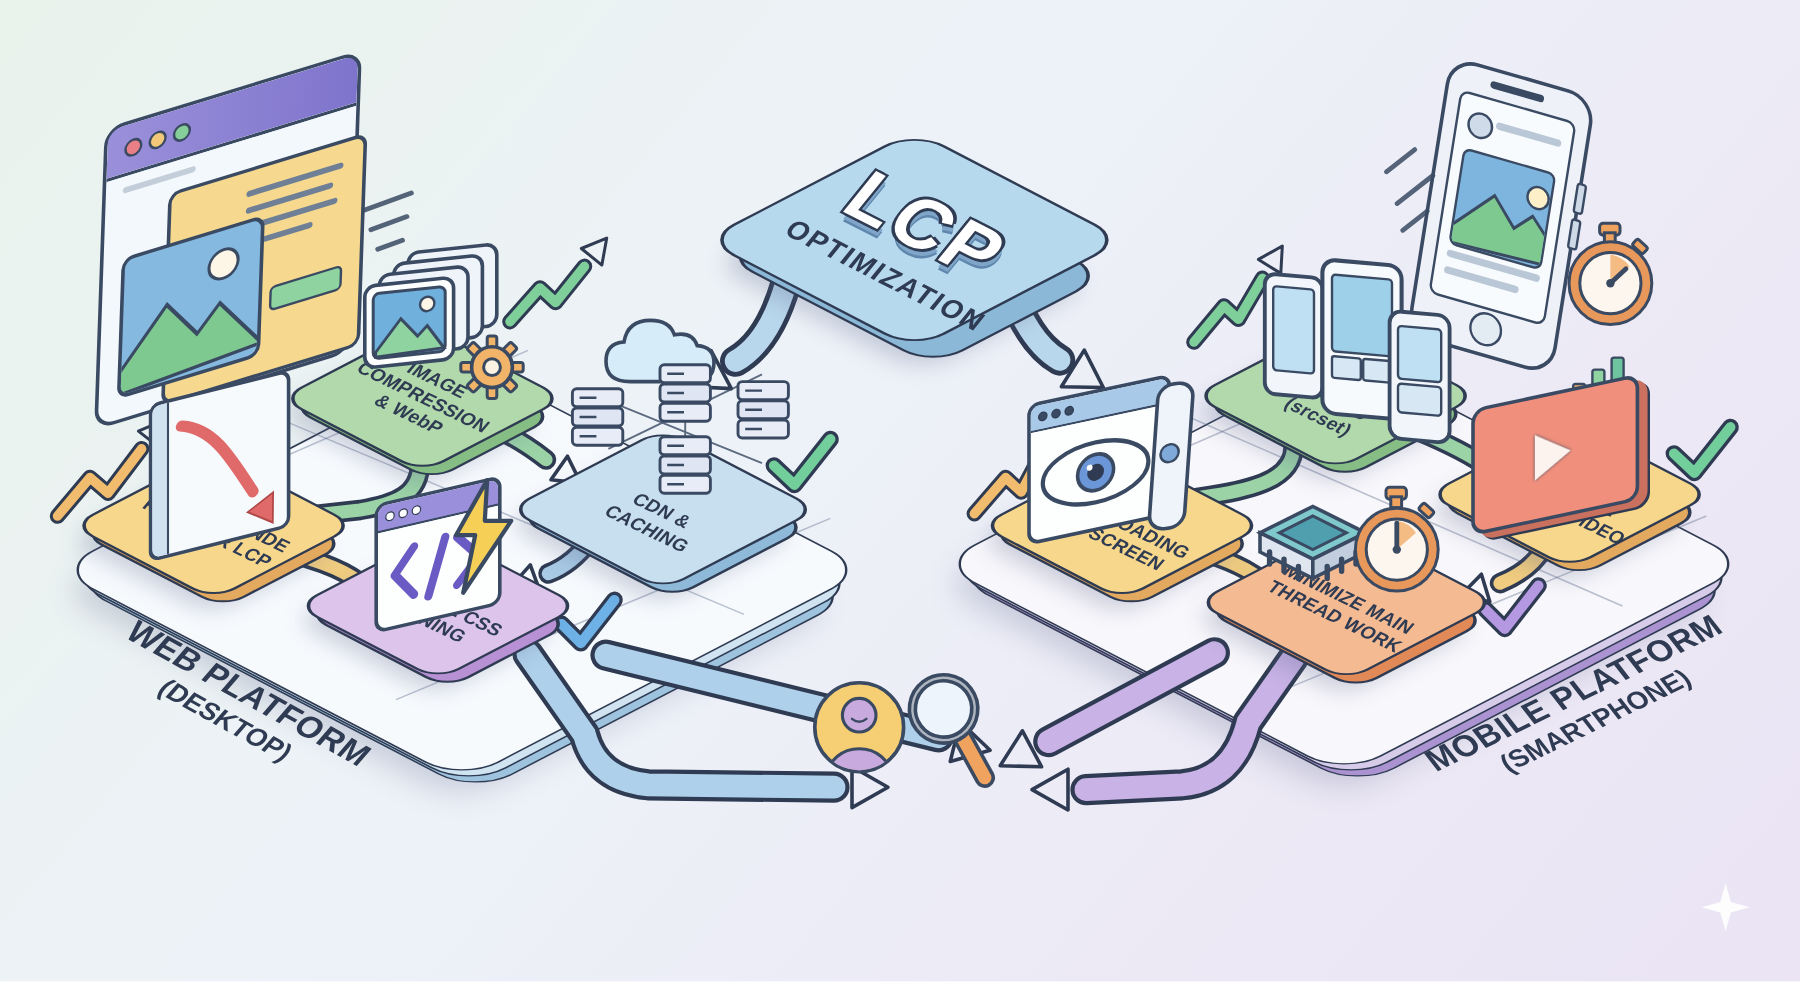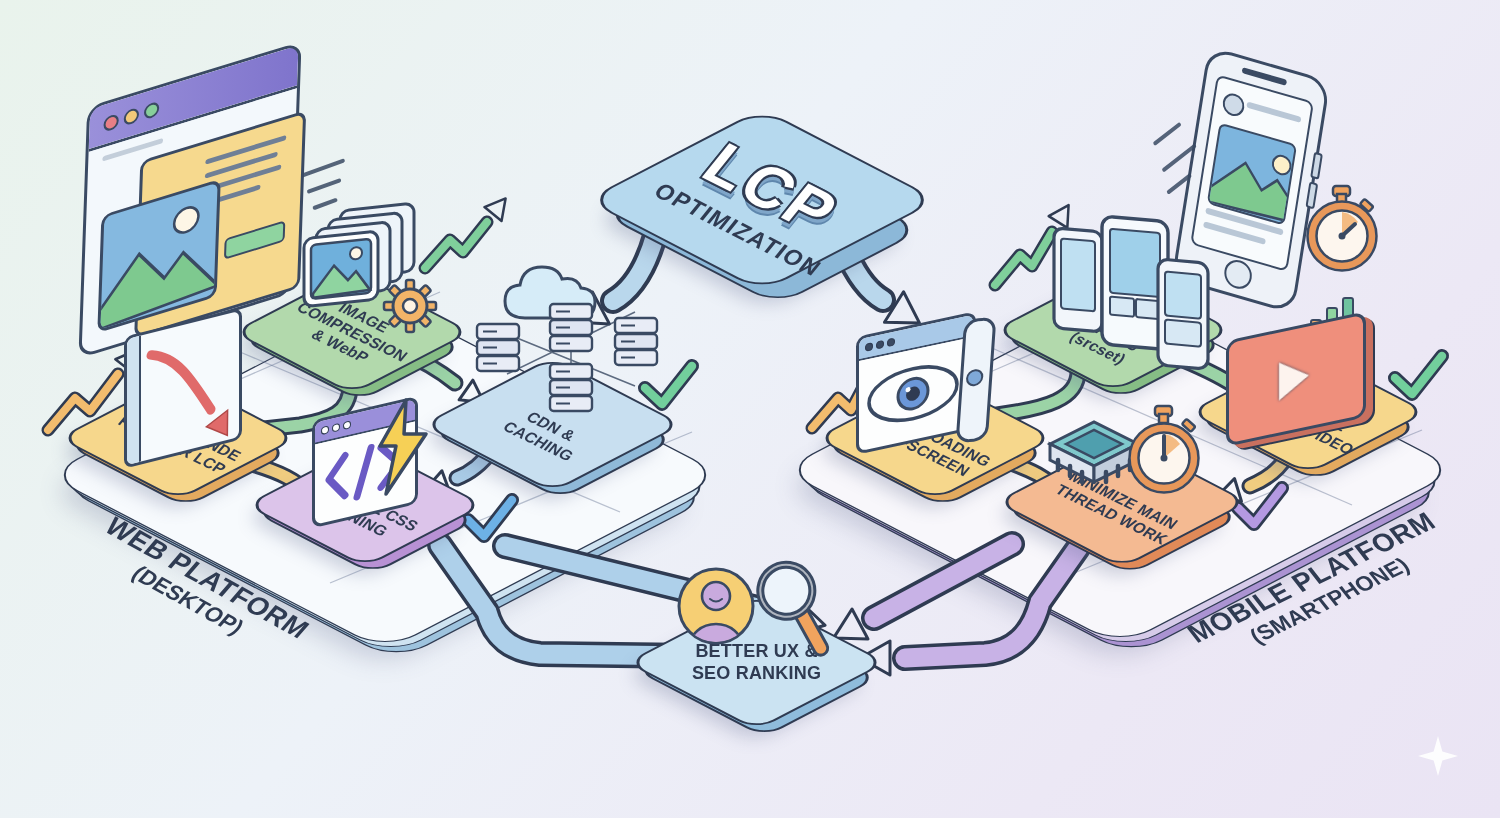--- a/index.html
+++ b/index.html
@@ -298,26 +298,20 @@
     <div class="label" style="padding-top:14px">MINIMIZE MAIN
 THREAD WORK</div>
   </div>
   <div class="iso" style="--s:170px;left:1223px;top:327px;--top:#f6d78c;--side:#e3aa5f;">
     <div class="face side"></div>
       <div class="face top"></div>
     <div class="label" style="padding-top:14px">ADAPTIVE
 BITRATE VIDEO</div>
   </div>
 
-  <div class="iso flat" style="--s:185px;left:664px;top:570px;--top:#cbe3f2;--side:#8fbcdc;">
-    <div class="face side"></div>
-      <div class="face top"></div>
-    <div class="label" style="font-size:18px">BETTER UX &amp;
-SEO RANKING</div>
-  </div>
 
   <div class="deco browser">
     <div class="bwin">
       <div class="bhead">
         <span class="dot" style="left:14px;background:#e87f86"></span>
         <span class="dot" style="left:34px;background:#f2c979"></span>
         <span class="dot" style="left:54px;background:#87cf9a"></span>
       </div>
       <div class="bline" style="left:14px;top:52px;width:60px;opacity:.5"></div>
       <div class="bcard">

